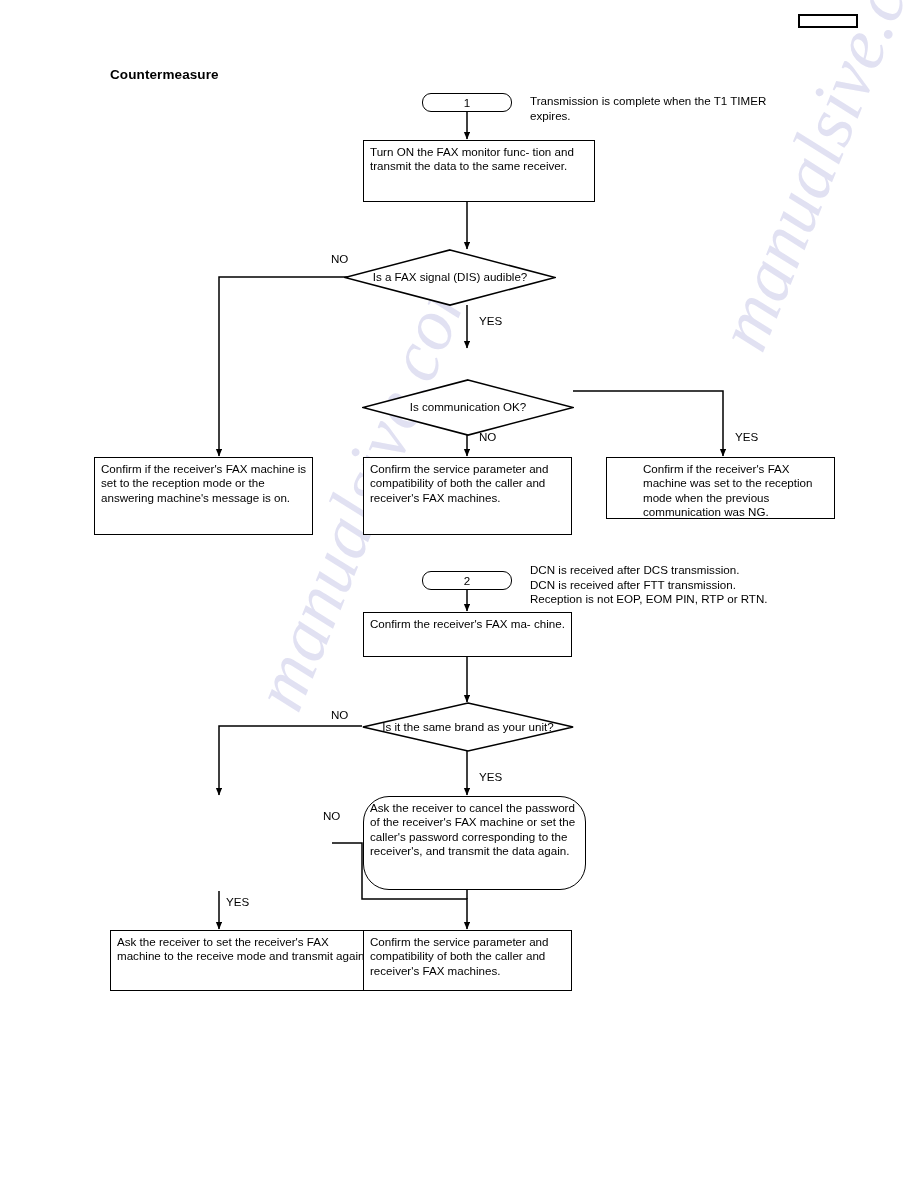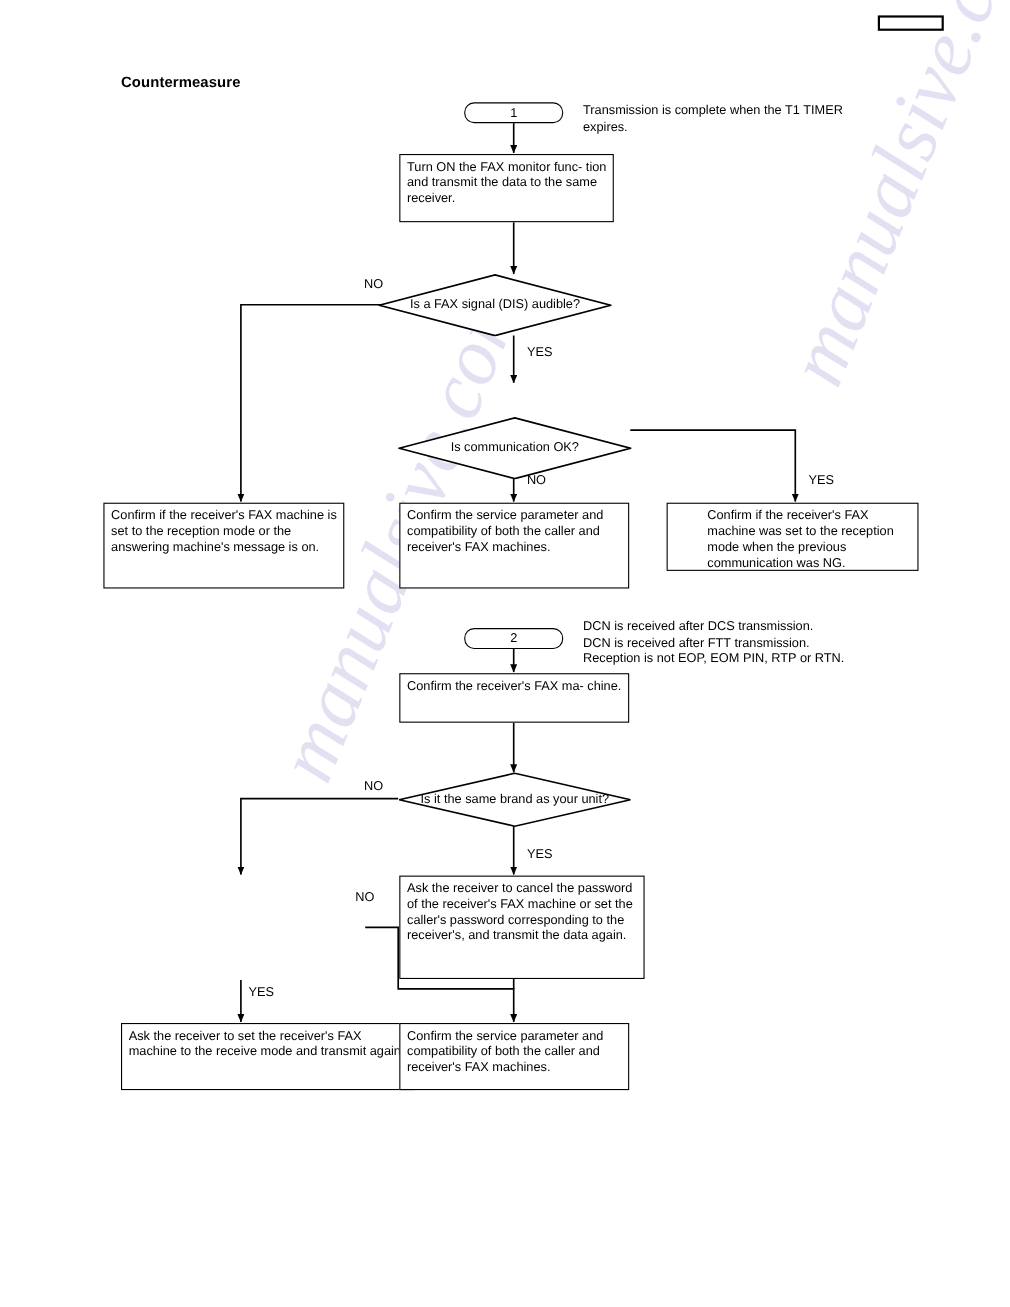--- a/index.html
+++ b/index.html
@@ -178,21 +178,21 @@
 
       <line x1="219" y1="891" x2="219" y2="929" marker-end="url(#arw)"></line>
     </g>
   </svg>
 
   <div class="node pill" style="left:422px; top:93px; width:90px; height:19px;">1</div>
 
   <div class="note" style="left:530px; top:94px; width:290px;">Transmission is complete when the T1 TIMER
 expires.</div>
 
-  <div class="node proc" style="left:363px; top:140px; width:195px; height:62px;">Turn ON the FAX monitor func-
+  <div class="node proc" style="left:363px; top:140px; width:232px; height:62px;">Turn ON the FAX monitor func-
 tion and transmit the data to the
 same receiver.</div>
 
   <div class="node diamond" style="left:344px; top:249px; width:212px; height:57px;">
     <svg width="212" height="57" viewBox="0 0 212 57">
       <polygon points="106,0.9 211.1,28.5 106,56.1 0.9,28.5" fill="#fff" stroke="#000" stroke-width="1.5"></polygon>
     </svg>
     <div class="dia-label">Is a FAX signal (DIS)
 audible?</div>
   </div>
@@ -237,21 +237,21 @@
     </svg>
     <div class="dia-label">Is it the same brand
 as your unit?</div>
   </div>
   <div class="edge-label" style="left:331px; top:708px;">NO</div>
   <div class="edge-label" style="left:479px; top:770px;">YES</div>
 
   <div class="edge-label" style="left:323px; top:809px;">NO</div>
   <div class="edge-label" style="left:226px; top:895px;">YES</div>
 
-  <div class="node proc" style="left:363px; top:796px; width:223px; height:94px;">Ask the receiver to cancel the
+  <div class="node proc" style="left:363px; top:796px; width:223px; height:94px;border-radius:26px;">Ask the receiver to cancel the
 password of the receiver's FAX
 machine or set the caller's password
 corresponding to the receiver's, and
 transmit the data again.</div>
 
   <div class="node proc" style="left:110px; top:930px; width:267px; height:61px;">Ask the receiver to set the receiver's
 FAX machine to the receive mode
 and transmit again.</div>
 
   <div class="node proc" style="left:363px; top:930px; width:209px; height:61px;">Confirm the service parameter and

